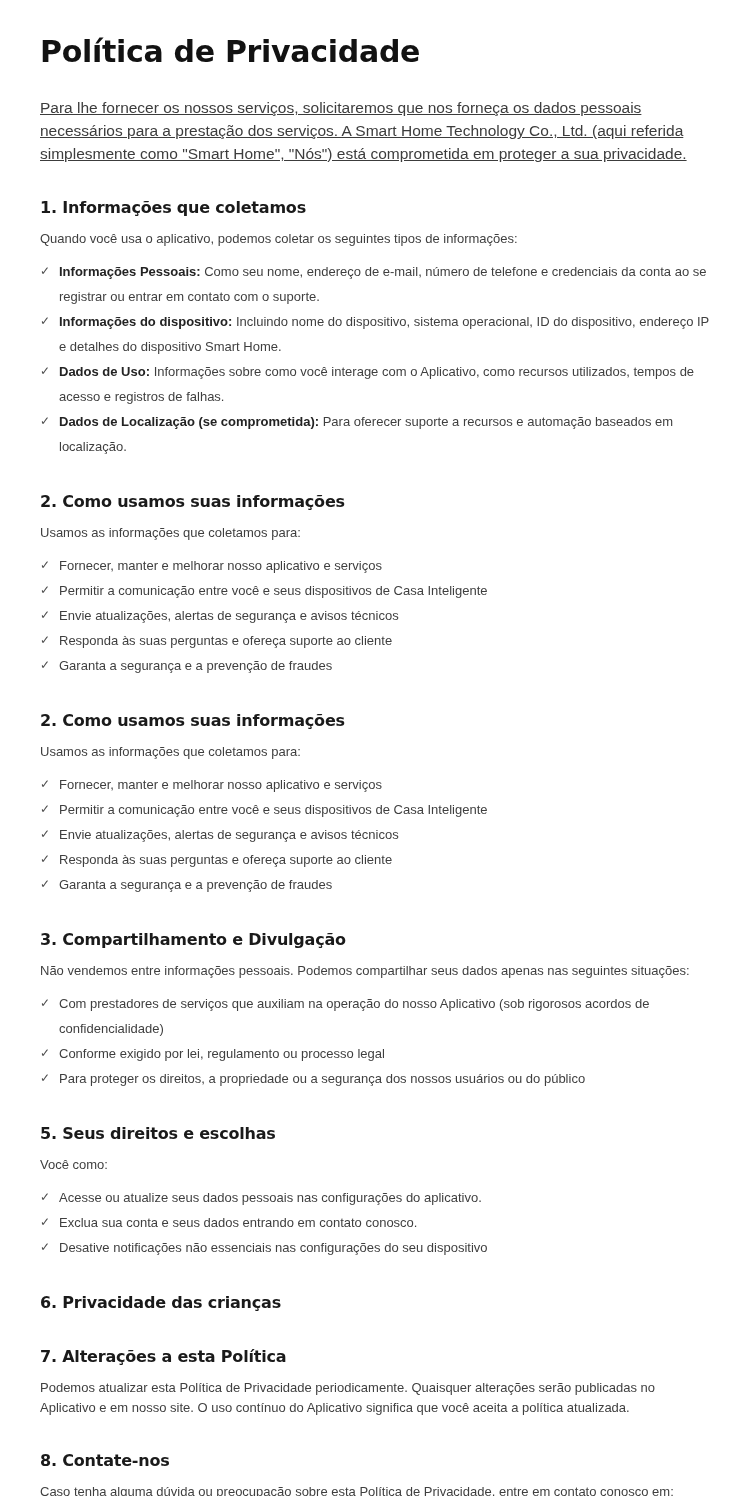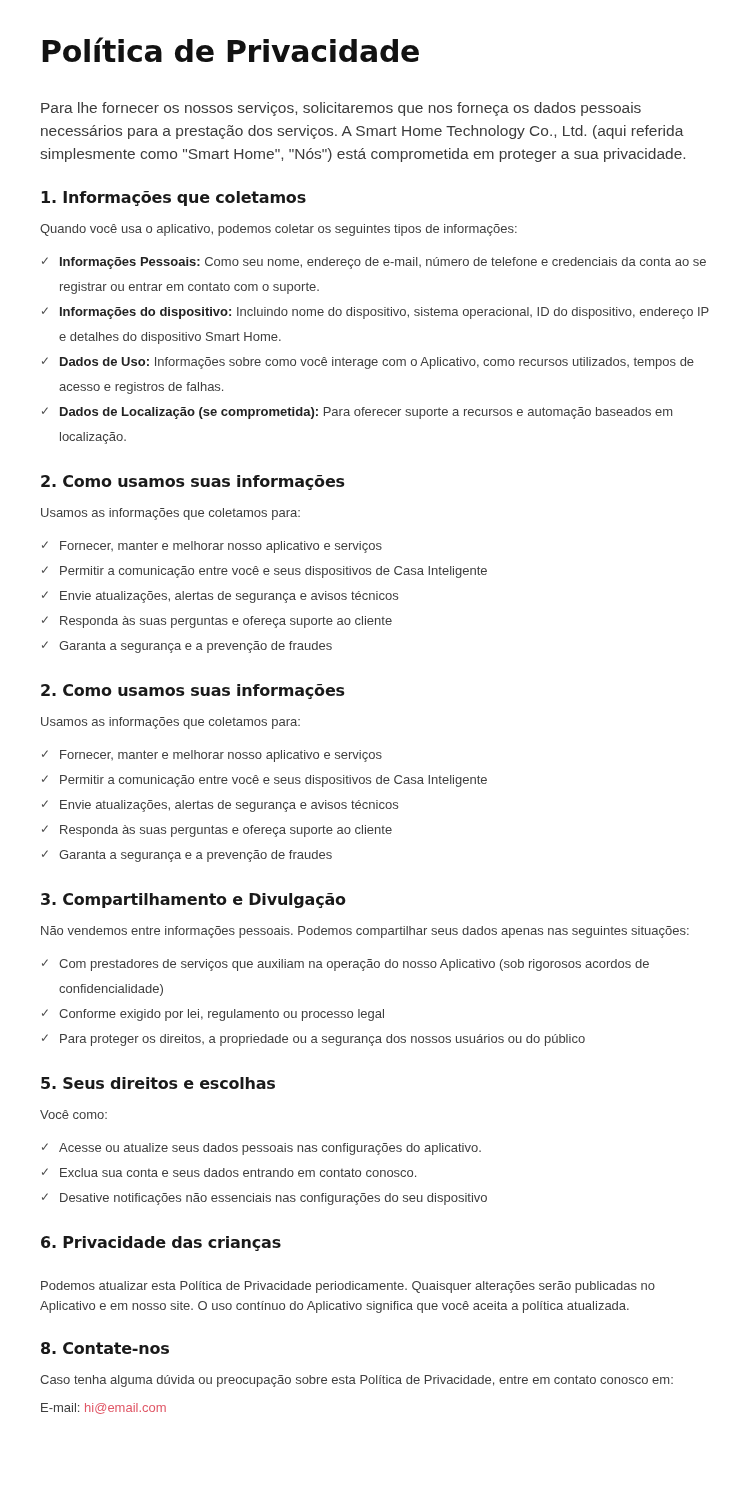--- a/index.html
+++ b/index.html
@@ -26,22 +26,23 @@
     color:#121212;
     letter-spacing:-0.3px;
     margin:0 0 26px 0;
     line-height:36px;
   }
   p.intro{
     font-size:15.5px;
     line-height:23px;
     color:#3c3c3c;
     margin:0;
+    text-decoration:underline;
   }
-  section.policy-section{margin-top:22px;}
+  section.policy-section{margin-top:32px;}
   h2.section-heading{
     font-family:"DejaVu Sans", sans-serif;
     font-size:16px;
     font-weight:700;
     color:var(--heading);
     margin:0 0 10px 0;
     line-height:22px;
     letter-spacing:-0.2px;
   }
   p.body{
@@ -139,20 +140,21 @@
         <ul class="checklist">
           <li><span class="check">✓</span>Acesse ou atualize seus dados pessoais nas configurações do aplicativo.</li>
           <li><span class="check">✓</span>Exclua sua conta e seus dados entrando em contato conosco.</li>
           <li><span class="check">✓</span>Desative notificações não essenciais nas configurações do seu dispositivo</li>
         </ul>
       </section>
       <section class="policy-section">
         <h2 class="section-heading">6. Privacidade das crianças</h2>
       </section>
       <section class="policy-section">
+        <h2 class="section-heading">7. Alterações a esta Política</h2>
         <p class="body">Podemos atualizar esta Política de Privacidade periodicamente. Quaisquer alterações serão publicadas no Aplicativo e em nosso site. O uso contínuo do Aplicativo significa que você aceita a política atualizada.</p>
       </section>
       <section class="policy-section">
         <h2 class="section-heading">8. Contate-nos</h2>
         <p class="body">Caso tenha alguma dúvida ou preocupação sobre esta Política de Privacidade, entre em contato conosco em:</p>
         <p class="contact-line"><span>E-mail: </span><a class="link" href="#">hi@email.com</a></p>
       </section>
     </main>
 </div>
 

